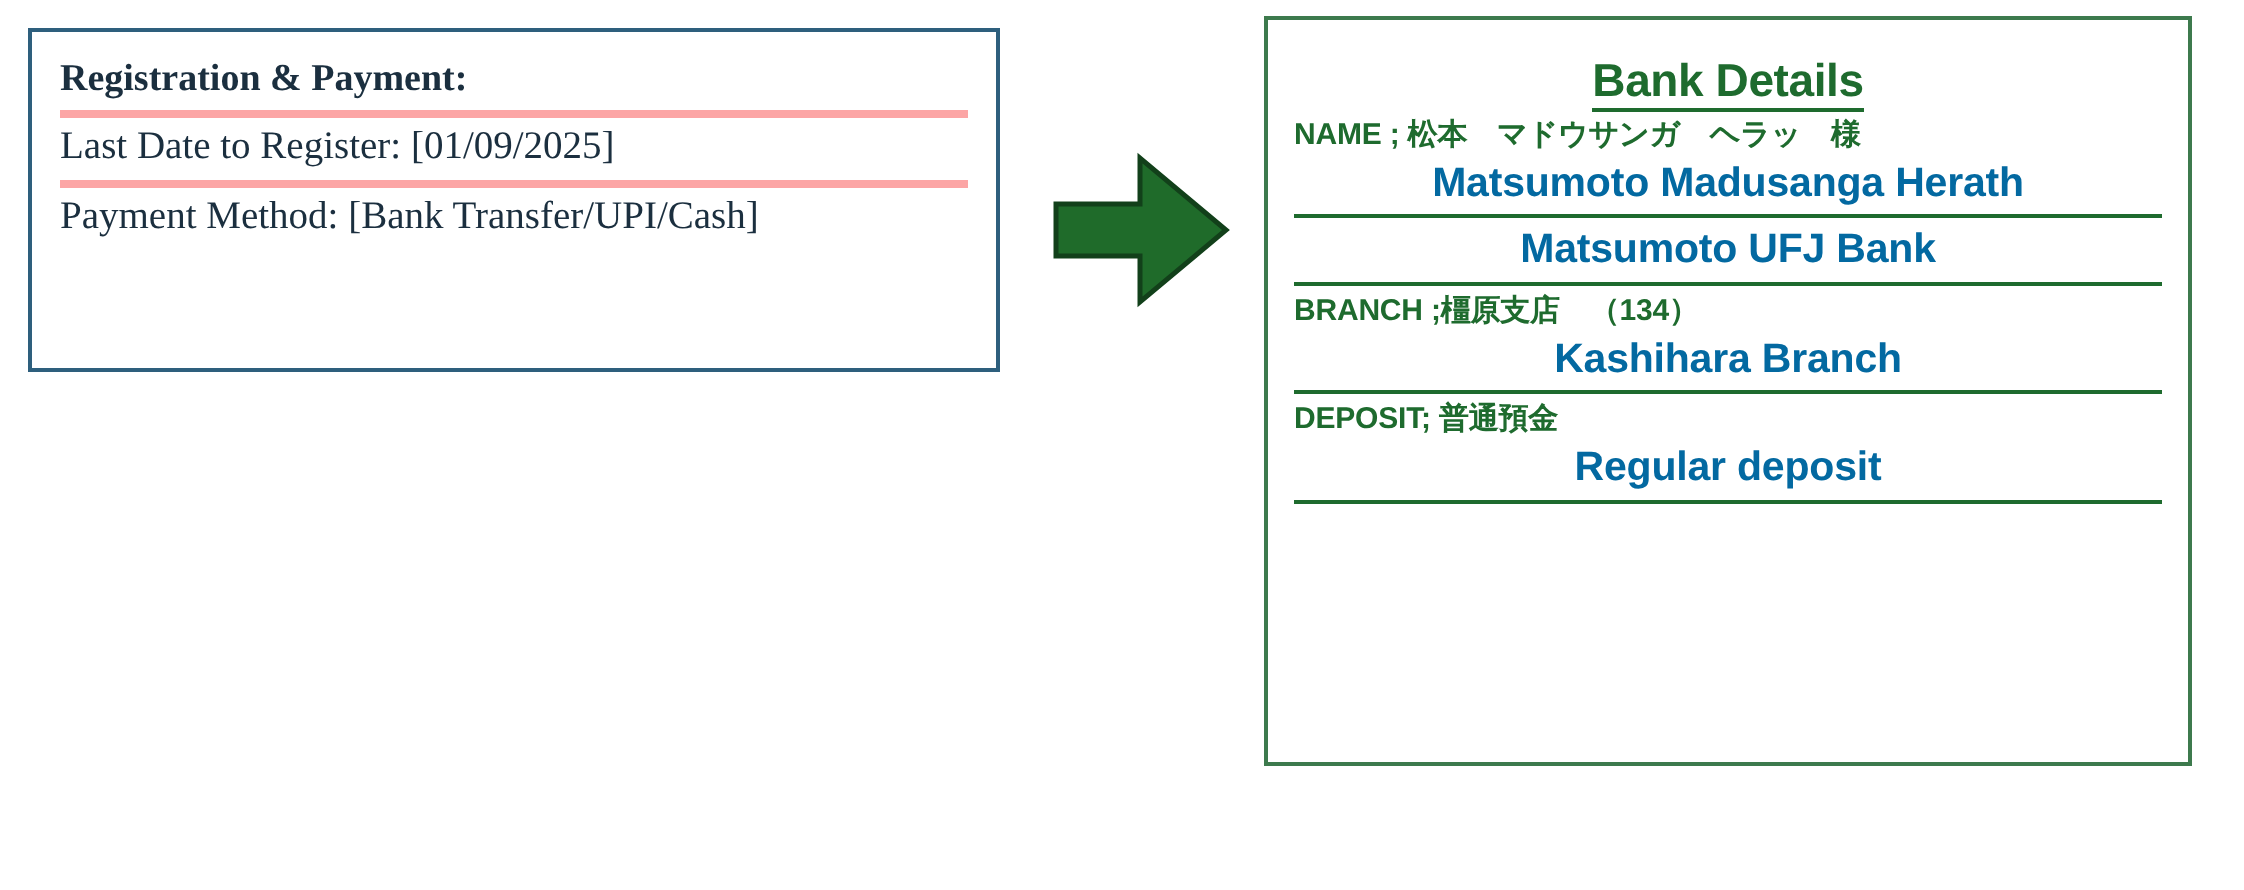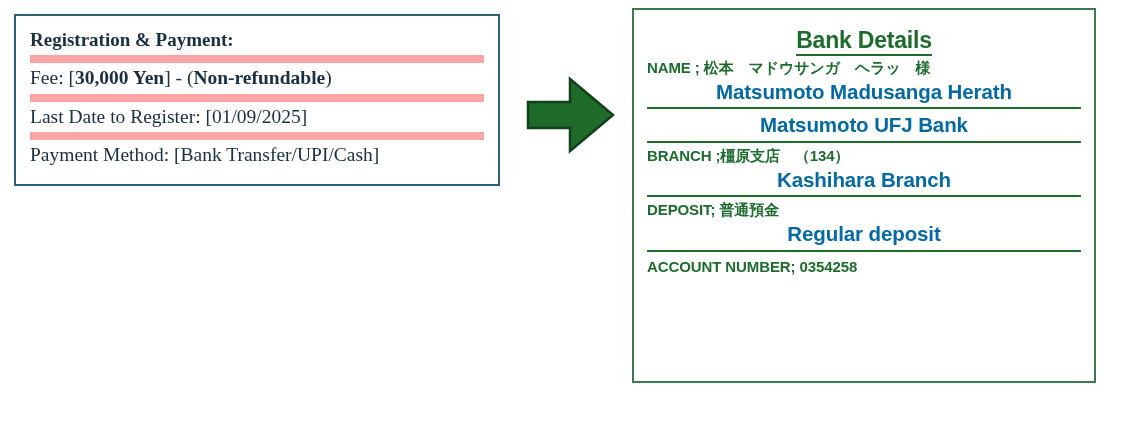--- a/index.html
+++ b/index.html
@@ -29,21 +29,21 @@
   }
   #registration-panel .panel-inner {
     padding: 8px 14px 0 14px;
   }
   .reg-row {
     font-family: "Liberation Serif", serif;
     color: #1b2f3f;
     font-size: 19.5px;
     line-height: 1.0;
     padding: 5px 0 6px 0;
-    border-bottom: 8px solid #fca5a5;
+    border-bottom: 4px solid #fca5a5;
     white-space: nowrap;
   }
   .reg-row.no-rule {
     border-bottom: none;
   }
   .reg-row.heading {
     font-weight: bold;
     font-size: 19px;
     padding-top: 6px;
   }
@@ -115,23 +115,20 @@
   }
 </style>
 </head>
 <body>
 
 <div id="registration-panel">
   <div class="panel-inner">
 
     <div class="reg-row heading">Registration &amp; Payment:</div>
 
-    <div class="reg-row">
-      <span class="reg-plain">Fee: [</span><span class="reg-bold">30,000 Yen</span><span class="reg-plain">] - (</span><span class="reg-bold">Non-refundable</span><span class="reg-plain">)</span>
-    </div>
 
     <div class="reg-row">Last Date to Register: [01/09/2025]</div>
 
     <div class="reg-row no-rule">Payment Method: [Bank Transfer/UPI/Cash]</div>
 
   </div>
 </div>
 
 <div id="flow-arrow">
   <svg width="90" height="78" viewBox="0 0 90 78" xmlns="http://www.w3.org/2000/svg">
@@ -154,16 +151,15 @@
     <div class="bank-sub-line">Matsumoto UFJ Bank</div>
 
     <div class="bank-label-line">BRANCH ;橿原支店　（134）</div>
 
     <div class="bank-sub-line">Kashihara Branch</div>
 
     <div class="bank-label-line">DEPOSIT;  普通預金</div>
 
     <div class="bank-sub-line">Regular deposit</div>
 
-    <div class="bank-label-line last">ACCOUNT NUMBER; 0354258</div>
 
   </div>
 </div>
 
 </body></html>

